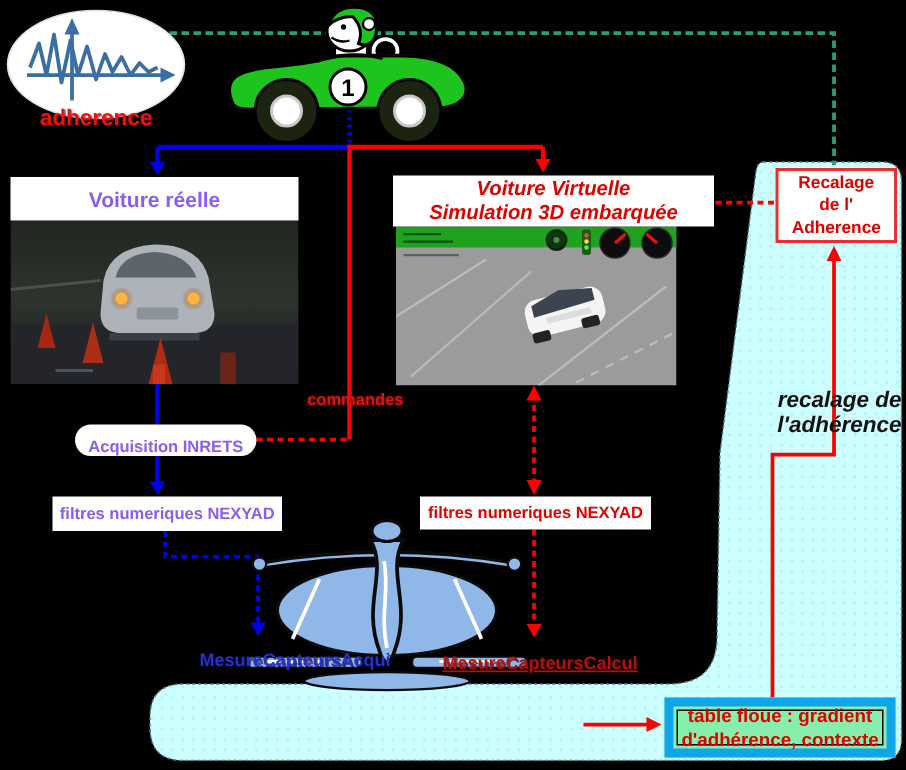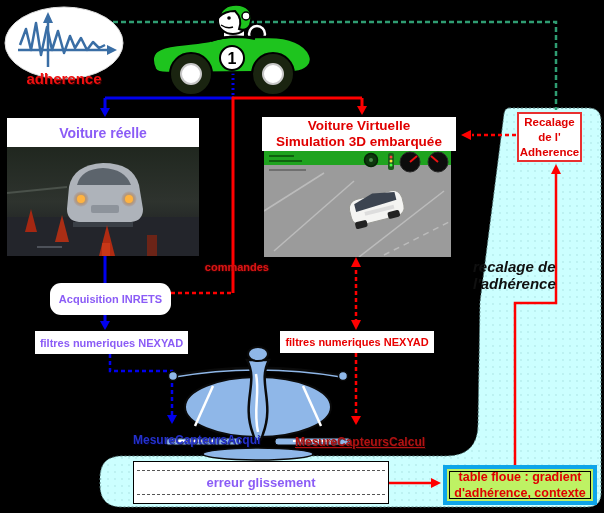--- a/index.html
+++ b/index.html
@@ -7,43 +7,43 @@
     position:relative;width:604px;height:513px;background:#000;overflow:hidden;
     font-family:"Liberation Sans",sans-serif;
   }
   #stage svg{display:block;}
   .abs{position:absolute;}
   .layer{position:absolute;left:0;top:0;}
   
   .whitebox{position:absolute;background:#fff;color:#8b5cf6;font-weight:bold;
     display:flex;align-items:center;justify-content:center;text-align:center;}
   .box-vr{left:7px;top:118px;width:192px;height:29px;font-size:14px;}
-  .box-vv{left:262px;top:117px;width:194px;height:34px;font-size:13.5px;line-height:16px;color:#e00000;flex-direction:column;}
-  .box-acq{left:50px;top:283px;width:121px;height:32px;font-size:11px;border-radius:11px;}
+  .box-vv{left:262px;top:117px;width:214px;height:34px;font-size:13.5px;line-height:16px;color:#e00000;flex-direction:column;font-style:italic;}
+  .box-acq{left:50px;top:283px;width:121px;height:21px;font-size:11px;border-radius:11px;align-items:flex-end;}
   .box-filtres-l{left:35px;top:331px;width:153px;height:23px;font-size:11px;}
   .box-filtres-r{left:280px;top:331px;width:154px;height:22px;font-size:11px;color:#e80000;}
-  .box-recalage{left:517px;top:112px;width:65px;height:50px;font-size:11.5px;line-height:15px;
+  .box-recalage{left:517px;top:112px;width:81px;height:50px;font-size:11.5px;line-height:15px;
     color:#e00000;border:2px solid #e83030;flex-direction:column;box-sizing:border-box;}
   .box-erreur{left:133px;top:461px;width:256px;height:43px;font-size:13px;border:1px solid #000;box-sizing:border-box;}
   .box-erreur .dash-top{position:absolute;left:3px;right:3px;top:8px;border-top:1px dashed #555;}
   .box-erreur .dash-bot{position:absolute;left:3px;right:3px;bottom:8px;border-top:1px dashed #555;}
-  .box-tf{left:443px;top:465px;width:154px;height:40px;position:absolute;background:#bef264;
-    border:4px solid #0ea5e9;box-sizing:border-box;padding:2px;}
+  .box-tf{left:443px;top:465px;width:154px;height:40px;position:absolute;background:#86efac;
+    border:6px solid #0ea5e9;box-sizing:border-box;padding:2px;}
   .box-tf-inner{width:100%;height:100%;border:1px solid #000;box-sizing:border-box;
     display:flex;flex-direction:column;align-items:center;justify-content:center;
     color:#e00000;font-weight:bold;font-size:12.5px;line-height:16px;text-align:center;}
   
   .lbl{position:absolute;font-weight:bold;white-space:nowrap;}
   .lbl-adherence{left:8px;top:71px;width:112px;text-align:center;color:#f01010;
     font-size:15px;line-height:16px;white-space:normal;text-shadow:1px 1px 0 rgba(120,0,0,.55);}
   .lbl-commandes{left:193px;top:261px;width:76px;text-align:right;color:#d81515;
     font-size:11px;text-shadow:0 0 2px rgba(170,0,0,.9);}
   .lbl-acqui{left:109px;top:433px;color:#2431cc;font-size:12px;text-shadow:1px 1px 0 rgba(0,0,60,.7);padding-left:24px;}
   .lbl-calcul{left:295px;top:435px;color:#b01212;font-size:12px;text-shadow:1px 1px 0 rgba(60,0,0,.7);text-decoration:underline;}
-  .lbl-recalage-note{left:473px;top:258px;width:128px;text-align:left;color:#101010;
+  .lbl-recalage-note{left:473px;top:258px;width:128px;text-align:right;color:#101010;
     font-style:italic;font-size:15px;line-height:17px;white-space:normal;}
 </style>
 </head>
 <body>
 
 <div id="stage">
 
   <svg class="layer" width="604" height="513" aria-hidden="true">
     <defs>
       <pattern id="cyandots" width="7" height="7" patternUnits="userSpaceOnUse">
@@ -253,25 +253,20 @@
   <div class="whitebox box-filtres-r">
     <span>filtres numeriques NEXYAD</span>
   </div>
 
   <div class="whitebox box-recalage">
     <span>Recalage</span>
     <span>de l'</span>
     <span>Adherence</span>
   </div>
 
-  <div class="whitebox box-erreur">
-    <div class="dash-top"></div>
-    <span>erreur glissement</span>
-    <div class="dash-bot"></div>
-  </div>
 
   <div class="box-tf">
     <div class="box-tf-inner">
       <span>table floue : gradient</span>
       <span>d'adhérence, contexte</span>
     </div>
   </div>
 
   <div class="lbl lbl-adherence">
     <div>adherence</div>

